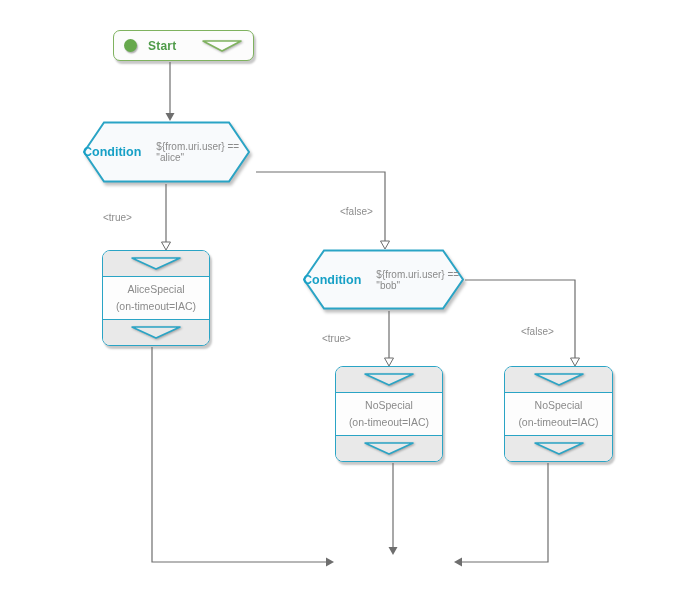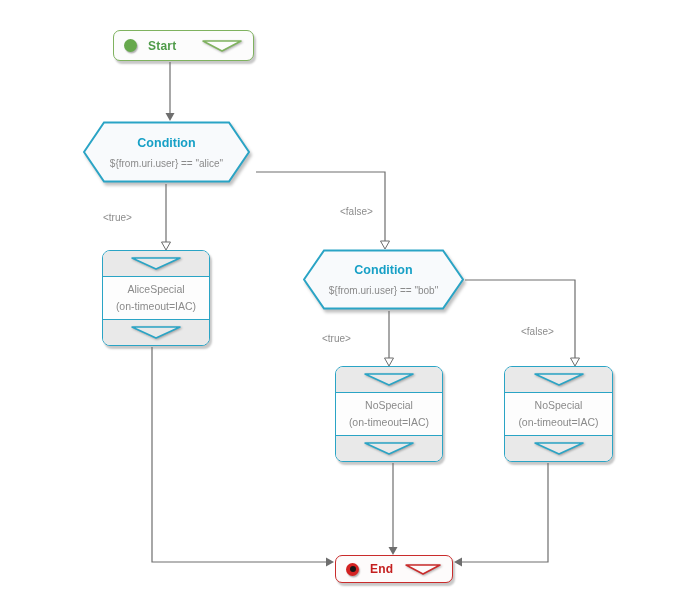--- a/index.html
+++ b/index.html
@@ -25,21 +25,21 @@
   .pill-label{margin-left:11px;font-size:12px;font-weight:bold;letter-spacing:.2px;}
   .pill-label.green{color:#4f9b49;}
   .pill-label.red{color:#c41f1f;}
   .pill-tri{margin-left:auto;display:block;}
   .tri-shadow{filter:drop-shadow(1.5px 1.5px 1px rgba(0,0,0,0.3));}
 
   
   .hex-node{position:absolute;}
   .hex-node > svg{position:absolute;left:0;top:0;filter:drop-shadow(2px 3px 1.5px rgba(0,0,0,0.25));}
   .hex-content{position:absolute;left:0;top:0;right:0;bottom:0;
-    display:flex;flex-direction:column;align-items:center;justify-content:center;gap:8px;}
+    display:flex;flex-direction:row;align-items:center;justify-content:center;gap:15px;}
   .hex-title{font-size:12.5px;font-weight:bold;color:#17a0c6;}
   .hex-expr{font-size:10px;color:#8a8a8a;}
 
   
   .proc-box{
     position:absolute;width:108px;height:96px;box-sizing:border-box;
     border:1.5px solid #2aa4c5;border-radius:8px;background:#fdfdfd;
     display:flex;flex-direction:column;overflow:hidden;
   }
   .proc-strip{flex:0 0 25px;background:#e9e9e9;display:flex;align-items:center;justify-content:center;}
@@ -129,29 +129,20 @@
       <span>NoSpecial</span>
       <span>(on-timeout=IAC)</span>
     </div>
     <div class="proc-strip strip-bottom">
       <svg class="tri-shadow" width="52" height="15" viewBox="0 0 52 15">
         <polygon points="2,2 50,2 26,13" fill="#e9e9e9" stroke="#2aa4c5" stroke-width="1.6" stroke-linejoin="round"></polygon>
       </svg>
     </div>
   </div>
 
-  <div class="pill pill-end shadowed">
-    <div class="dot dot-red">
-      <div class="dot-center"></div>
-    </div>
-    <span class="pill-label red">End</span>
-    <svg class="pill-tri tri-shadow" width="38" height="13" viewBox="0 0 38 13">
-      <polygon points="2,2 36,2 19,11" fill="#fdfbfb" stroke="#c92c2c" stroke-width="1.5" stroke-linejoin="round"></polygon>
-    </svg>
-  </div>
 
   <svg class="wires" width="699" height="612" viewBox="0 0 699 612">
     <g stroke="#6e6e6e" stroke-width="1.2" fill="none">
       <polyline points="170,62 170,114"></polyline>
       <polyline points="166,184 166,243"></polyline>
       <polyline points="256,172 385,172 385,241"></polyline>
       <polyline points="389,311 389,358"></polyline>
       <polyline points="465,280 575,280 575,358"></polyline>
       <polyline points="152,347 152,562 326,562"></polyline>
       <polyline points="393,463 393,547"></polyline>

